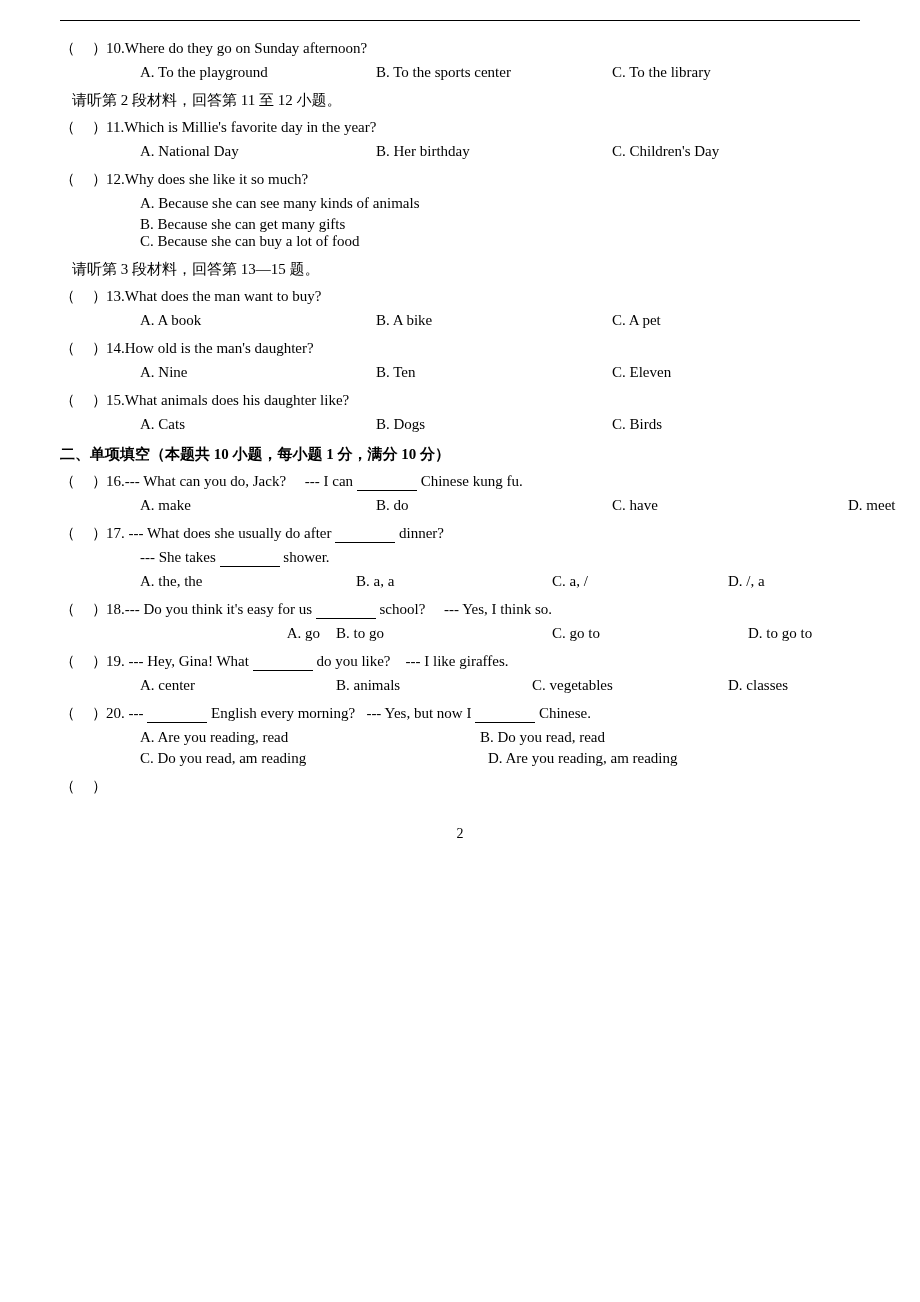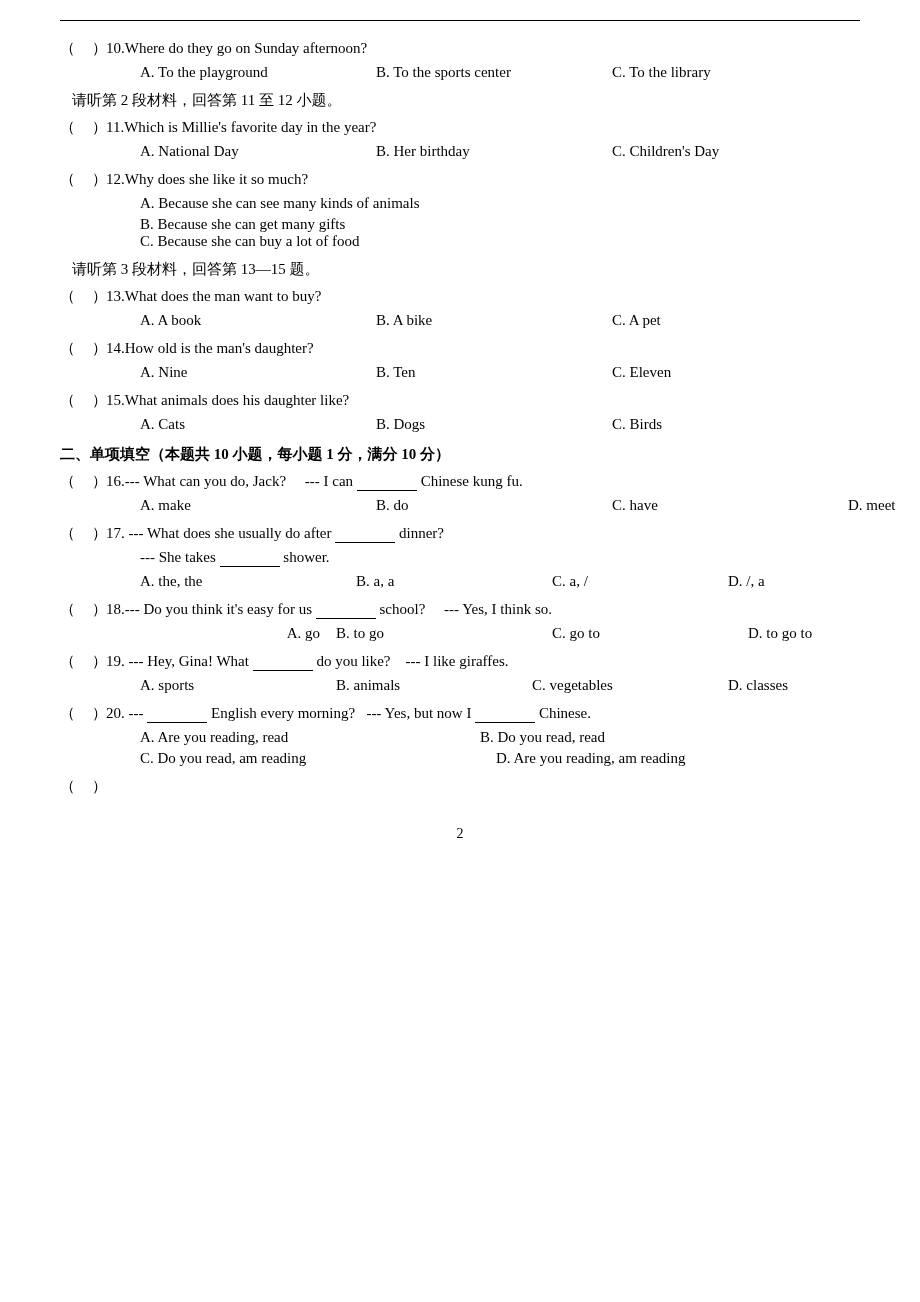--- a/index.html
+++ b/index.html
@@ -214,39 +214,39 @@
 </div>
 
 <div class="question-block">
   <div class="question-row">
     <span class="paren">（</span>
     <span class="paren-space">&nbsp;</span>
     <span class="paren">）</span>
     <span class="q-text">19.   --- Hey, Gina! What <span class="blank">&nbsp;&nbsp;&nbsp;&nbsp;&nbsp;&nbsp;</span> do you like?&nbsp;&nbsp;&nbsp;&nbsp;--- I like giraffes.</span>
   </div>
   <div class="options-row">
-    <span class="option" style="min-width:180px;">A. sports</span>
+    <span class="option" style="min-width:180px;">A. center</span>
     <span class="option" style="min-width:180px;">B. animals</span>
     <span class="option" style="min-width:180px;">C. vegetables</span>
     <span class="option" style="min-width:120px;">D. classes</span>
   </div>
 </div>
 
 <div class="question-block">
   <div class="question-row">
     <span class="paren">（</span>
     <span class="paren-space">&nbsp;</span>
     <span class="paren">）</span>
     <span class="q-text">20. --- <span class="blank">&nbsp;&nbsp;&nbsp;&nbsp;&nbsp;&nbsp;</span> English every morning?&nbsp;&nbsp;&nbsp;--- Yes, but now I <span class="blank">&nbsp;&nbsp;&nbsp;&nbsp;&nbsp;&nbsp;</span> Chinese.</span>
   </div>
   <div style="padding-left:80px; margin-bottom:4px; display:flex; gap:0;">
     <span class="option" style="min-width:340px;">A. Are you reading, read</span>
     <span class="option" style="min-width:300px;">B. Do you read, read</span>
   </div>
-  <div style="padding-left:80px; margin-bottom:4px; display:flex; gap:16px;">
+  <div style="padding-left:80px; margin-bottom:4px; display:flex; gap:8px;">
     <span class="option" style="min-width:340px;">C. Do you read, am reading</span>
     <span class="option" style="min-width:300px;">D. Are you reading, am reading</span>
   </div>
 </div>
 
 <div class="question-block">
   <div class="question-row">
     <span class="paren">（</span>
     <span class="paren-space">&nbsp;</span>
     <span class="paren">）</span>

